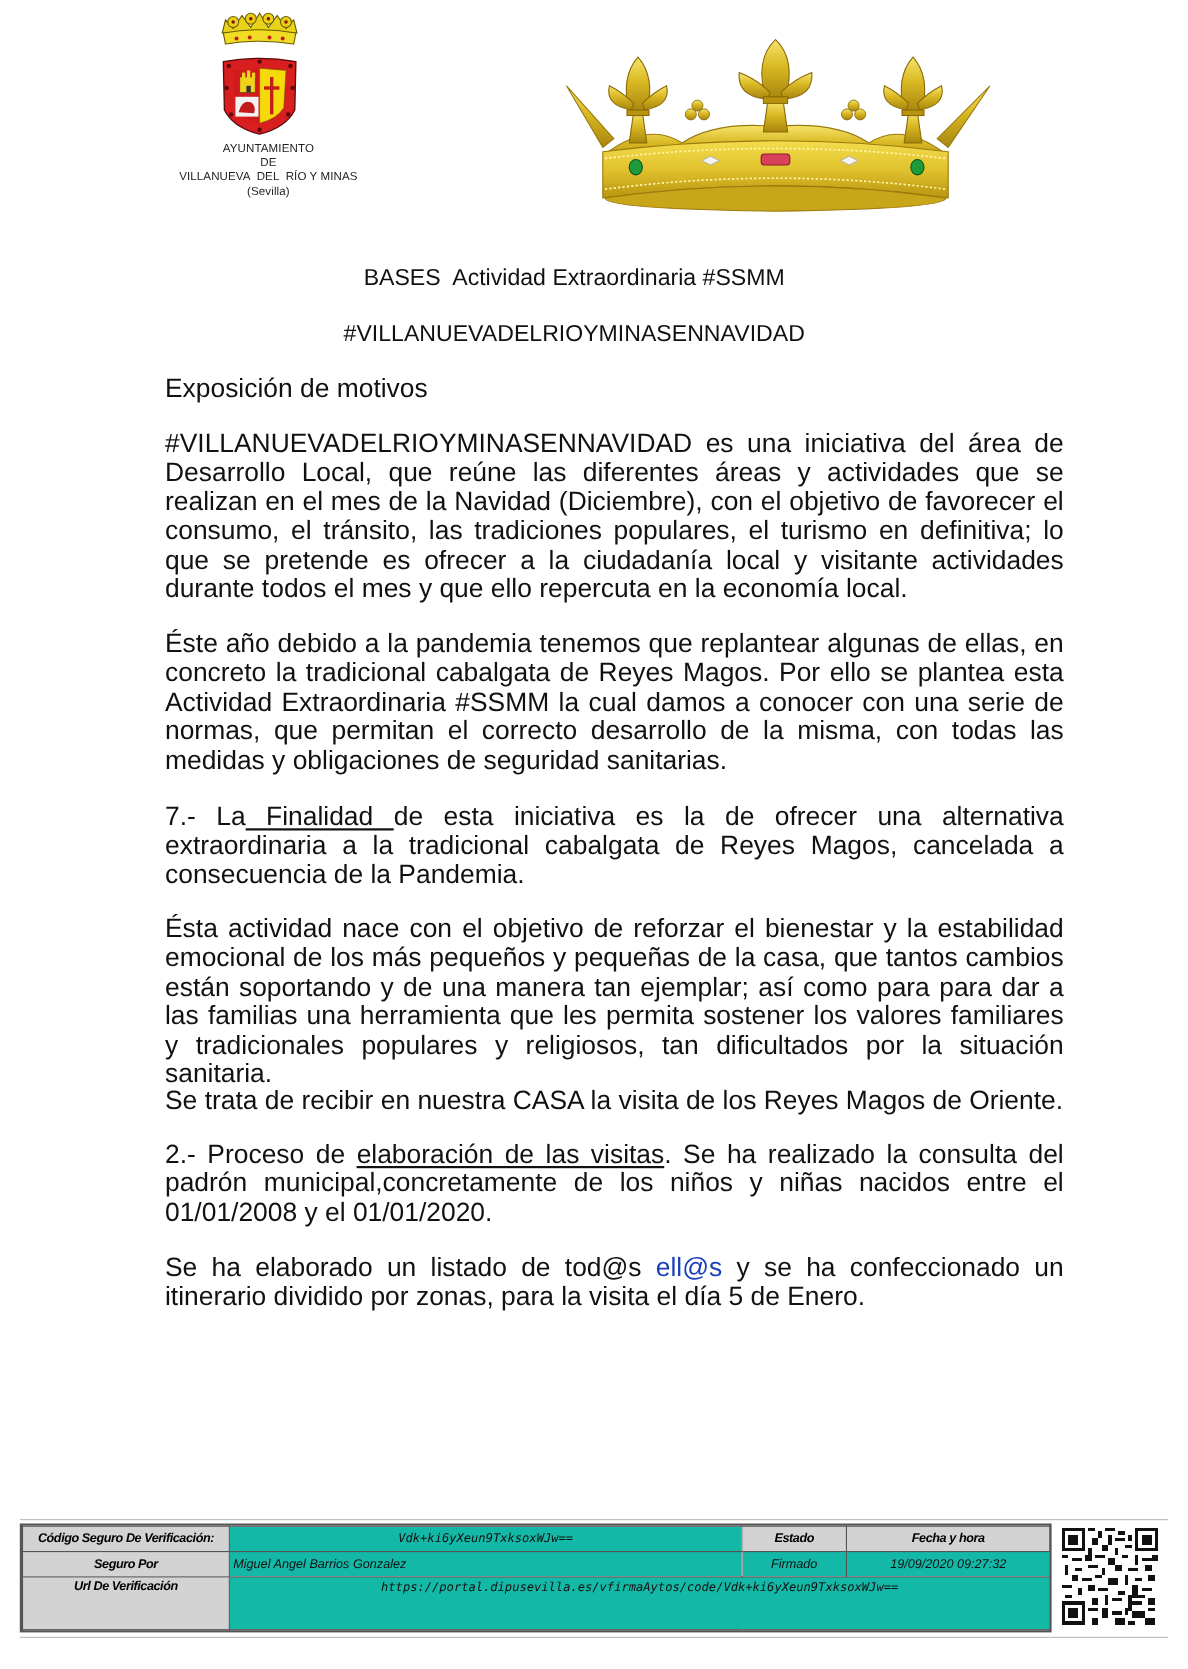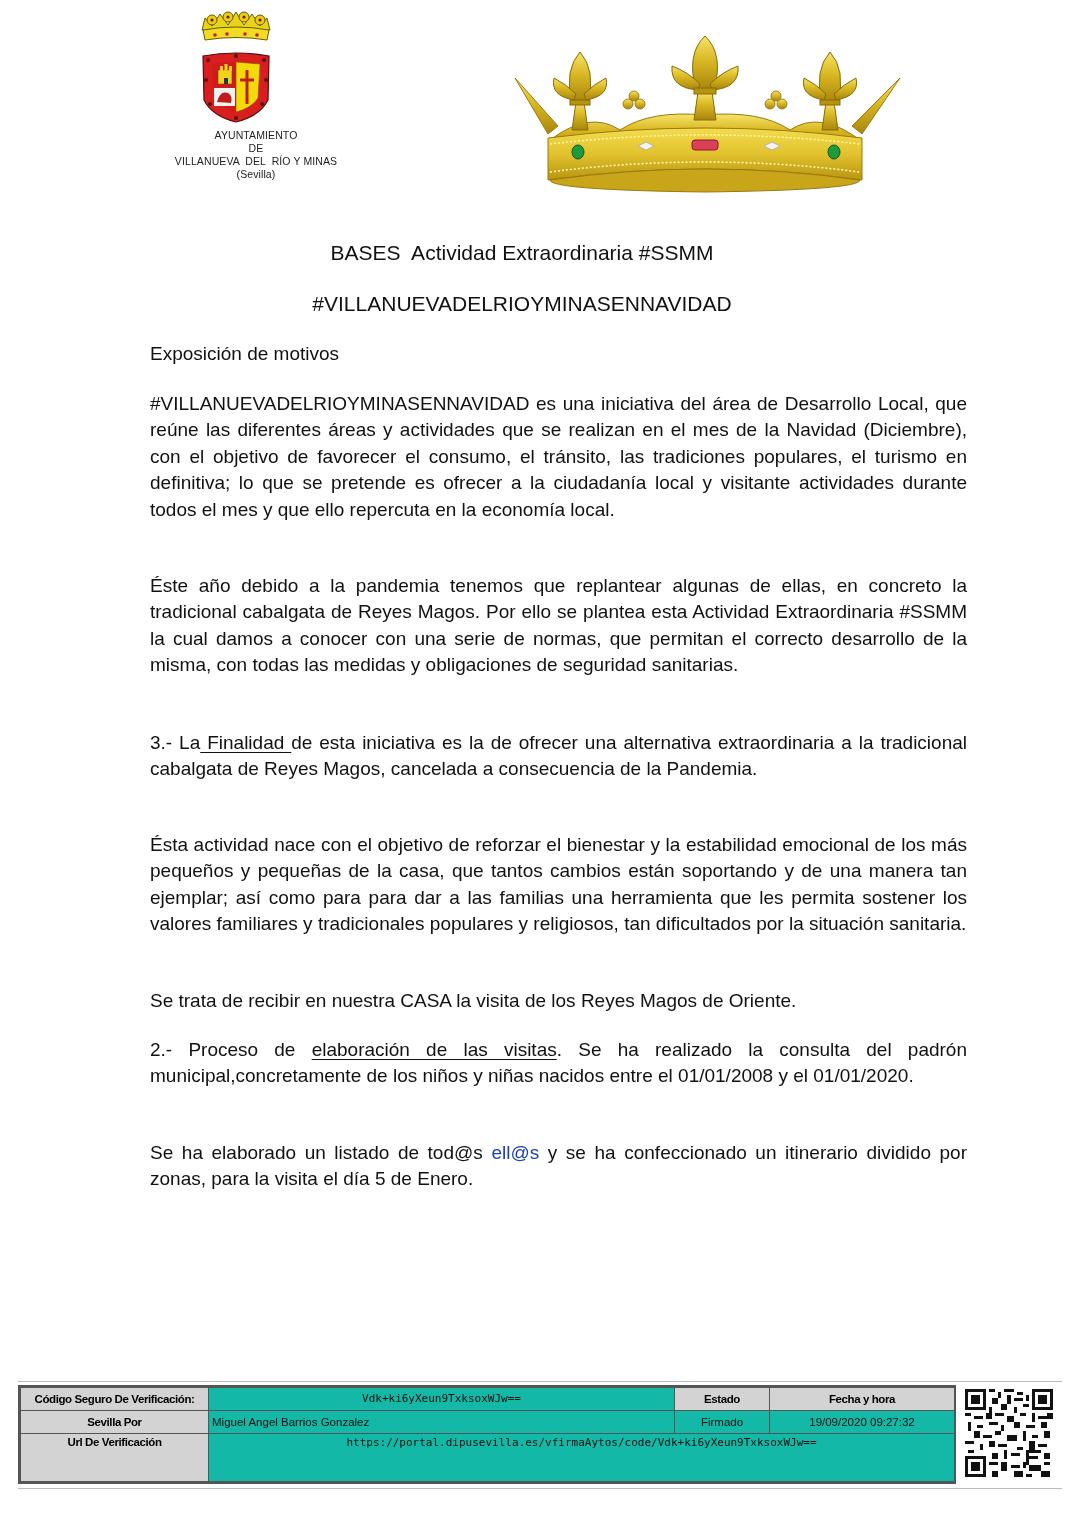--- a/index.html
+++ b/index.html
@@ -3,52 +3,52 @@
 <meta charset="utf-8">
 <style>
   html, body { margin:0; padding:0; background:#ffffff; }
   body { width:1080px; height:1517px; position:relative; overflow:hidden;
          font-family:"Liberation Sans", sans-serif; color:#111111; }
   .abs { position:absolute; }
 
   
   #logo { left:140px; top:0; width:200px; height:190px; }
   #logo svg { position:absolute; left:0; top:0; }
-  .logo-text { position:absolute; left:16px; width:200px; text-align:center;
+  .logo-text { position:absolute; left:4px; width:200px; text-align:center;
                font-size:10.5px; line-height:13.5px; color:#222; letter-spacing:0.1px; }
 
   
   #crown { left:500px; top:30px; width:410px; height:170px; }
 
   
   .heading { position:absolute; left:0; width:1080px; text-align:center;
              font-size:21px; color:#111; white-space:nowrap; }
   #title1 { top:241px; left:-18px; }
   #title2 { top:292px; left:-18px; }
 
   
-  .para { position:absolute; left:150px; width:817px; font-size:19px; line-height:26.4px;
+  .para { position:absolute; left:150px; width:817px; font-size:24px; line-height:26.4px;
           text-align:justify; color:#111; }
   .para .u { text-decoration:underline; text-underline-offset:3px; }
   .para a { color:#1a3fb8; text-underline-offset:3px; }
 
   #sec-intro  { top:341px; }
   #p1 { top:391px; }
   #p2 { top:573px; }
   #p3 { top:730px; }
   #p4 { top:832px; }
   #p5 { top:988px; }
   #p6 { top:1037px; }
   #p7 { top:1140px; }
 
   
   #verif-frame { left:18px; top:1381px; width:1044px; height:106px;
                  border-top:1px solid #bbb; border-bottom:1px solid #bbb; }
   #verif { left:18px; top:1385px; width:938px; height:99px; border:2px solid #555;
-           box-sizing:border-box; }
+           box-sizing:border-box;font-style:italic; }
   table.vt { border-collapse:collapse; width:100%; height:100%; table-layout:fixed;
              font-size:11.5px; }
   table.vt td { border:1px solid #555; padding:0 3px; height:18px; overflow:hidden; white-space:nowrap; }
   table.vt td.lab { background:#d3d3d3; font-weight:bold; text-align:center; letter-spacing:-0.4px; color:#000; }
   table.vt td.val { background:#14b8a6; color:#111; }
   table.vt td.ctr { text-align:center; }
   table.vt td.mono { font-family:"DejaVu Sans Mono", monospace; font-size:11px; text-align:center; }
   table.vt tr.urlrow td { height:37px; vertical-align:top; padding-top:2px; }
 
   #qr { left:965px; top:1388px; width:88px; height:90px; }
@@ -178,21 +178,21 @@
 
 <div id="title1" class="heading" style="white-space:pre;">BASES  Actividad Extraordinaria #SSMM</div>
 <div id="title2" class="heading">#VILLANUEVADELRIOYMINASENNAVIDAD</div>
 
 <div id="sec-intro" class="para">Exposición de motivos</div>
 
 <div id="p1" class="para">#VILLANUEVADELRIOYMINASENNAVIDAD es una iniciativa del área de Desarrollo Local, que reúne las diferentes áreas y actividades que se realizan en el mes de la Navidad (Diciembre),  con el objetivo de favorecer el consumo, el tránsito, las tradiciones populares, el turismo en definitiva; lo que se pretende es ofrecer a la ciudadanía local y visitante actividades durante todos el mes y que ello repercuta en la economía local.</div>
 
 <div id="p2" class="para">Éste año debido a la pandemia tenemos que replantear algunas de ellas, en concreto la tradicional cabalgata de Reyes Magos. Por ello se plantea esta Actividad Extraordinaria #SSMM la cual damos  a conocer con una serie de normas, que permitan el correcto desarrollo de la misma, con todas las medidas y obligaciones de seguridad sanitarias.</div>
 
-<div id="p3" class="para"><span>3.- La</span><span class="u" style="white-space:pre;"> Finalidad </span><span>de esta iniciativa es la de ofrecer una alternativa extraordinaria a la tradicional cabalgata de Reyes Magos, cancelada a consecuencia de la Pandemia.</span></div>
+<div id="p3" class="para"><span>7.- La</span><span class="u" style="white-space:pre;"> Finalidad </span><span>de esta iniciativa es la de ofrecer una alternativa extraordinaria a la tradicional cabalgata de Reyes Magos, cancelada a consecuencia de la Pandemia.</span></div>
 
 <div id="p4" class="para">Ésta actividad nace con el objetivo de reforzar el bienestar y la estabilidad emocional de los más pequeños y pequeñas de la casa, que tantos cambios están soportando y de una manera tan ejemplar; así como para para dar a las familias una herramienta que les permita sostener los valores familiares y tradicionales populares y religiosos, tan dificultados por la situación sanitaria.</div>
 
 <div id="p5" class="para">Se trata de recibir en nuestra CASA la visita de los Reyes Magos de Oriente.</div>
 
 <div id="p6" class="para"><span>2.- Proceso de </span><span class="u">elaboración de las visitas</span><span>. Se ha realizado la consulta del padrón municipal,concretamente de los niños y niñas nacidos entre el 01/01/2008 y el 01/01/2020.</span></div>
 
 <div id="p7" class="para"><span>Se ha elaborado un listado de tod@s </span><a>ell@s</a><span> y se ha confeccionado un itinerario dividido por zonas, para la visita el día 5 de Enero.</span></div>
 
 <div id="verif-frame" class="abs"></div>
@@ -205,21 +205,21 @@
         <col style="width:185px">
     </colgroup>
     <tbody>
         <tr>
       <td class="lab">Código Seguro De Verificación:</td>
       <td class="val mono">Vdk+ki6yXeun9TxksoxWJw==</td>
       <td class="lab">Estado</td>
       <td class="lab">Fecha y hora</td>
     </tr>
     <tr>
-      <td class="lab">Sevilla Por</td>
+      <td class="lab">Seguro Por</td>
       <td class="val">Miguel Angel Barrios Gonzalez</td>
       <td class="val ctr">Firmado</td>
       <td class="val ctr">19/09/2020 09:27:32</td>
     </tr>
     <tr class="urlrow">
       <td class="lab">Url De Verificación</td>
       <td class="val mono" colspan="3">https://portal.dipusevilla.es/vfirmaAytos/code/Vdk+ki6yXeun9TxksoxWJw==</td>
     </tr>
   </tbody>
     </table>

